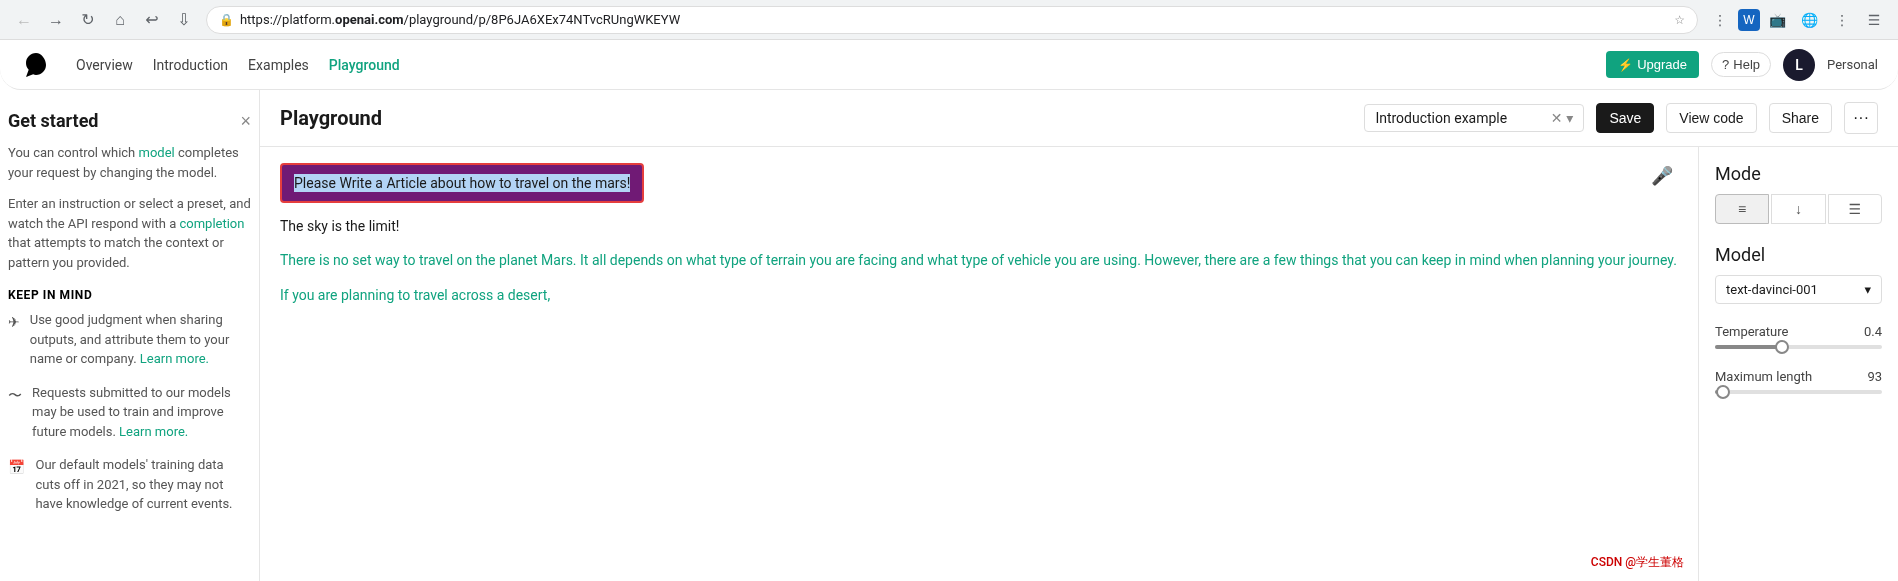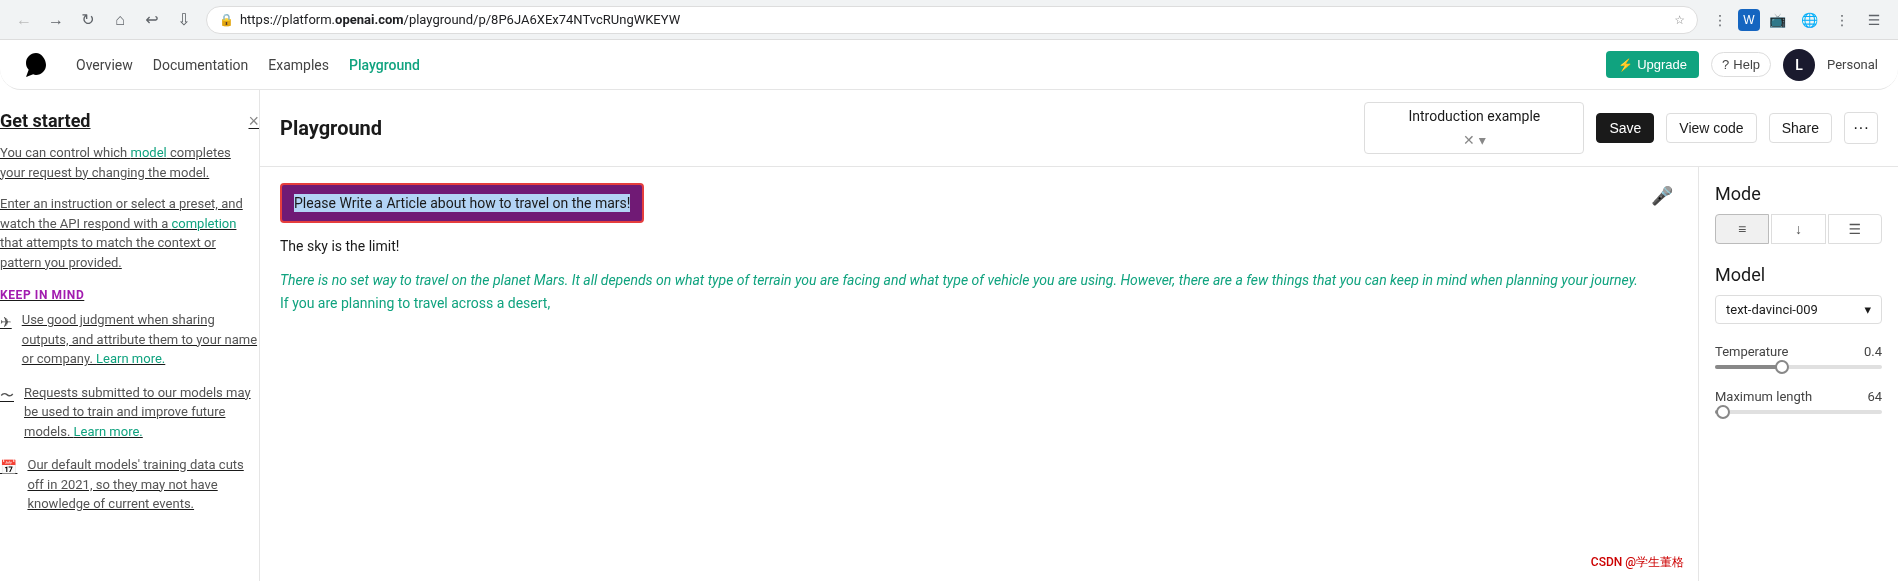--- a/index.html
+++ b/index.html
@@ -84,30 +84,29 @@
     }
 
     
     .main-layout { display: flex; height: calc(100vh - 90px); }
 
     
     .sidebar {
       width: 260px;
       min-width: 260px;
       border-right: 1px solid #e5e5e5;
-      padding: 20px 0;
+      padding: 20px 8px;
       overflow-y: auto;
-      text-decoration: underline;
     }
     .sidebar-header { display: flex; justify-content: space-between; align-items: center; margin-bottom: 12px; }
     .sidebar-title { font-size: 18px; font-weight: 700; color: #1a1a1a; }
     .sidebar-close { background: none; border: none; cursor: pointer; color: #888; font-size: 18px; line-height: 1; }
     .sidebar-desc { font-size: 13px; color: #555; line-height: 1.5; margin-bottom: 12px; }
     .sidebar-link { color: #10a37f; text-decoration: none; }
-    .sidebar-section-title { font-size: 12px; font-weight: 700; text-transform: uppercase; letter-spacing: 0.05em; color: #a21caf; margin: 16px 0 8px; }
+    .sidebar-section-title { font-size: 12px; font-weight: 700; text-transform: uppercase; letter-spacing: 0.05em; color: #000000; margin: 16px 0 8px; }
     .sidebar-item { display: flex; gap: 10px; margin-bottom: 14px; font-size: 13px; color: #555; line-height: 1.5; }
     .sidebar-icon { margin-top: 2px; font-size: 14px; color: #555; flex-shrink: 0; }
 
     
     .content-area { flex: 1; display: flex; flex-direction: column; overflow: hidden; }
 
     
     .playground-header {
       display: flex;
       align-items: center;
@@ -120,21 +119,20 @@
       display: flex;
       align-items: center;
       border: 1px solid #ddd;
       border-radius: 4px;
       padding: 5px 10px;
       min-width: 220px;
       background: #fff;
       cursor: pointer;
       font-size: 14px;
       gap: 8px;
-      flex-direction: column;
     }
     .example-selector-text { flex: 1; }
     .example-selector-icons { display: flex; gap: 4px; color: #888; }
     .header-btn {
       border: 1px solid #ddd;
       border-radius: 4px;
       padding: 6px 12px;
       background: #fff;
       cursor: pointer;
       font-size: 14px;
@@ -192,21 +190,21 @@
     .response-text {
       font-size: 14px;
       color: #1a1a1a;
       line-height: 1.6;
       margin-bottom: 12px;
     }
     .response-generated {
       font-size: 14px;
       color: #10a37f;
       line-height: 1.6;
-      font-style: italic;
+      margin-bottom: 12px;
     }
     .response-partial {
       font-size: 14px;
       color: #10a37f;
       line-height: 1.6;
     }
 
     
     .right-panel {
       width: 200px;
@@ -332,21 +330,21 @@
 </div>
 
 <div class="top-nav">
   <div class="logo">
     <svg class="logo-svg" viewBox="0 0 28 28" fill="none" xmlns="http://www.w3.org/2000/svg">
       <path fill="#000" d="M14 2C8.477 2 4 6.477 4 12c0 2.636 1.017 5.036 2.682 6.818L4 26l7.182-2.682A9.96 9.96 0 0014 24c5.523 0 10-4.477 10-10S19.523 2 14 2z"></path>
     </svg>
   </div>
   <div class="nav-links">
     <a class="nav-link" href="#">Overview</a>
-    <a class="nav-link" href="#">Documentation</a>
+    <a class="nav-link" href="#">Introduction</a>
     <a class="nav-link" href="#">Examples</a>
     <a class="nav-link active" href="#">Playground</a>
   </div>
   <div class="nav-right">
     <button class="upgrade-btn">
       <span style="font-size:12px;">⚡</span>
       <span>Upgrade</span>
     </button>
     <button class="help-btn">
       <span>?</span>
@@ -433,42 +431,42 @@
             </button>
             <button class="mode-btn">
               <span>☰</span>
             </button>
           </div>
         </div>
 
         <div class="panel-section">
           <div class="panel-label">Model</div>
           <div class="model-select">
-            <span>text-davinci-009</span>
+            <span>text-davinci-001</span>
             <span>▾</span>
           </div>
         </div>
 
         <div class="panel-section">
           <div class="slider-row">
             <span class="slider-label">Temperature</span>
             <span class="slider-value">0.4</span>
           </div>
           <div class="slider-container">
             <div class="slider-track">
               <div class="slider-fill" style="width:40%;"></div>
               <div class="slider-thumb" style="left:40%;"></div>
             </div>
           </div>
         </div>
 
         <div class="panel-section">
           <div class="slider-row">
             <span class="slider-label">Maximum length</span>
-            <span class="slider-value">64</span>
+            <span class="slider-value">93</span>
           </div>
           <div class="slider-container">
             <div class="slider-track">
               <div class="slider-fill" style="width:5%;"></div>
               <div class="slider-thumb" style="left:5%;"></div>
             </div>
           </div>
         </div>
 
 

